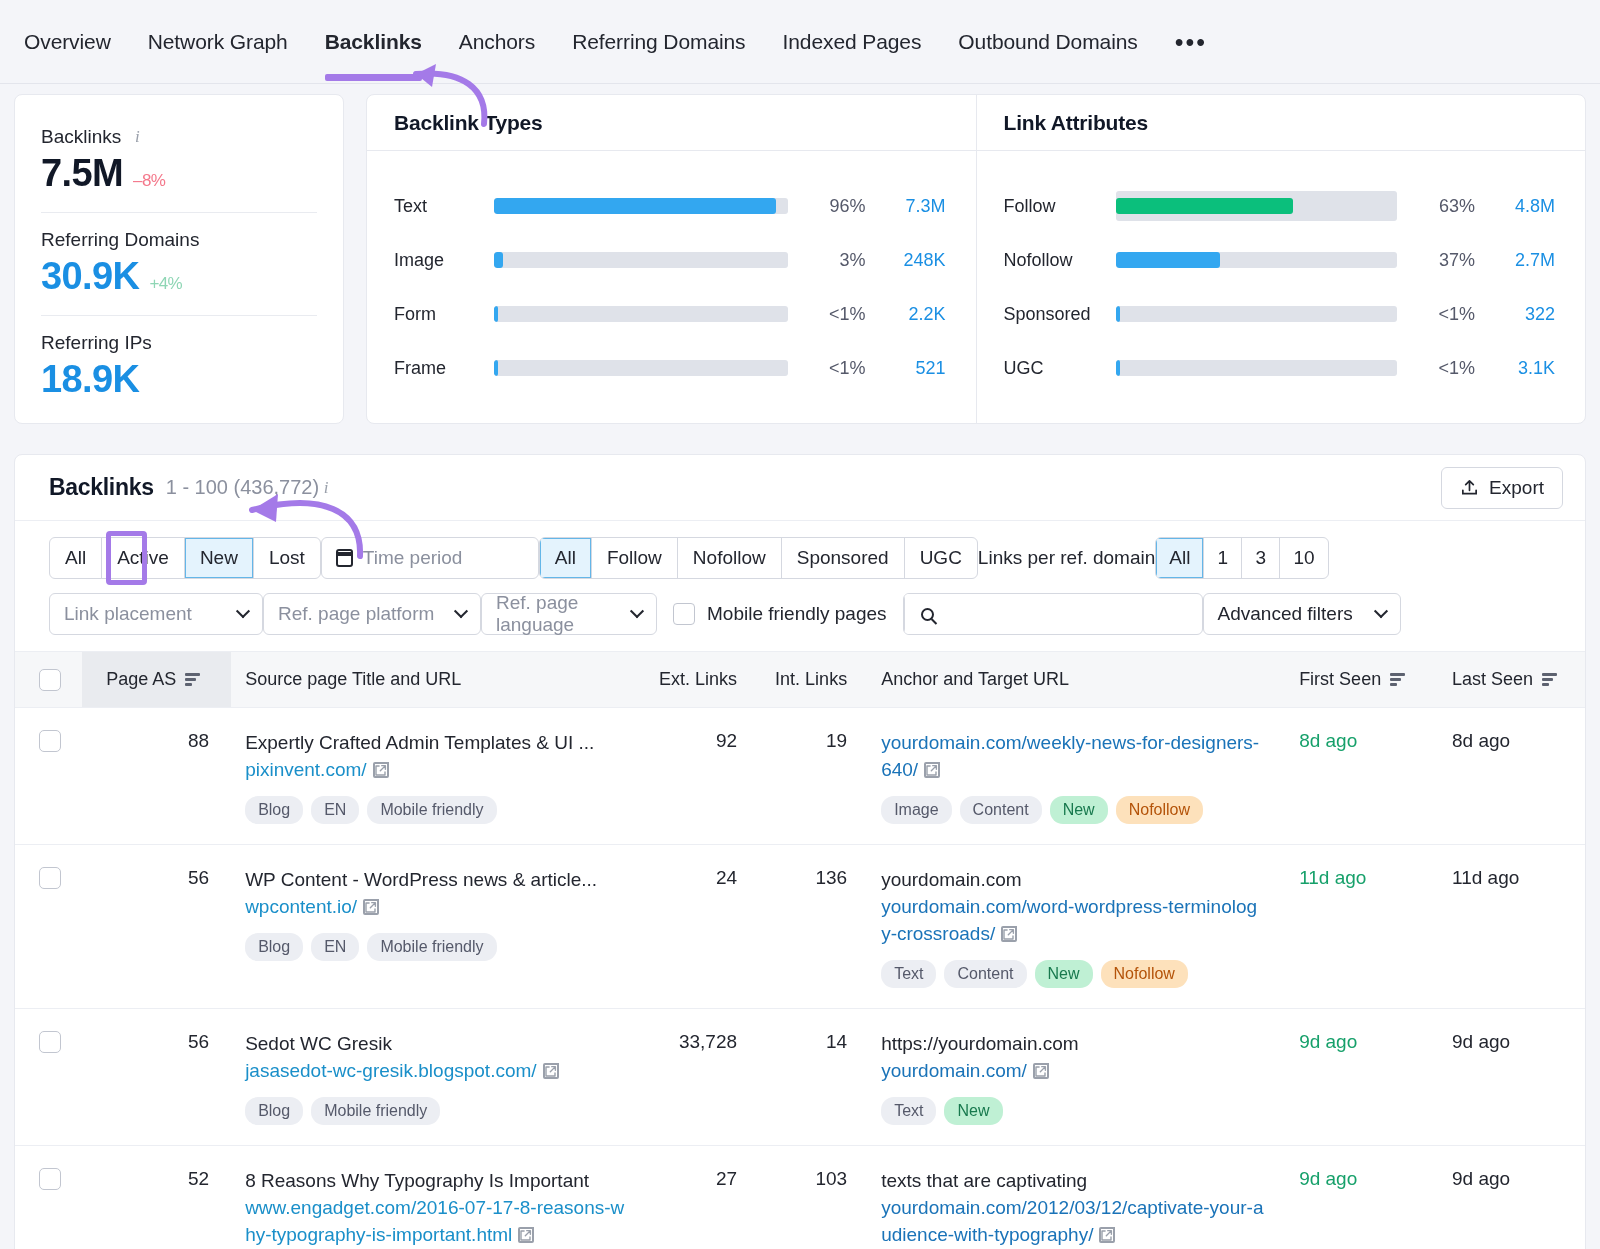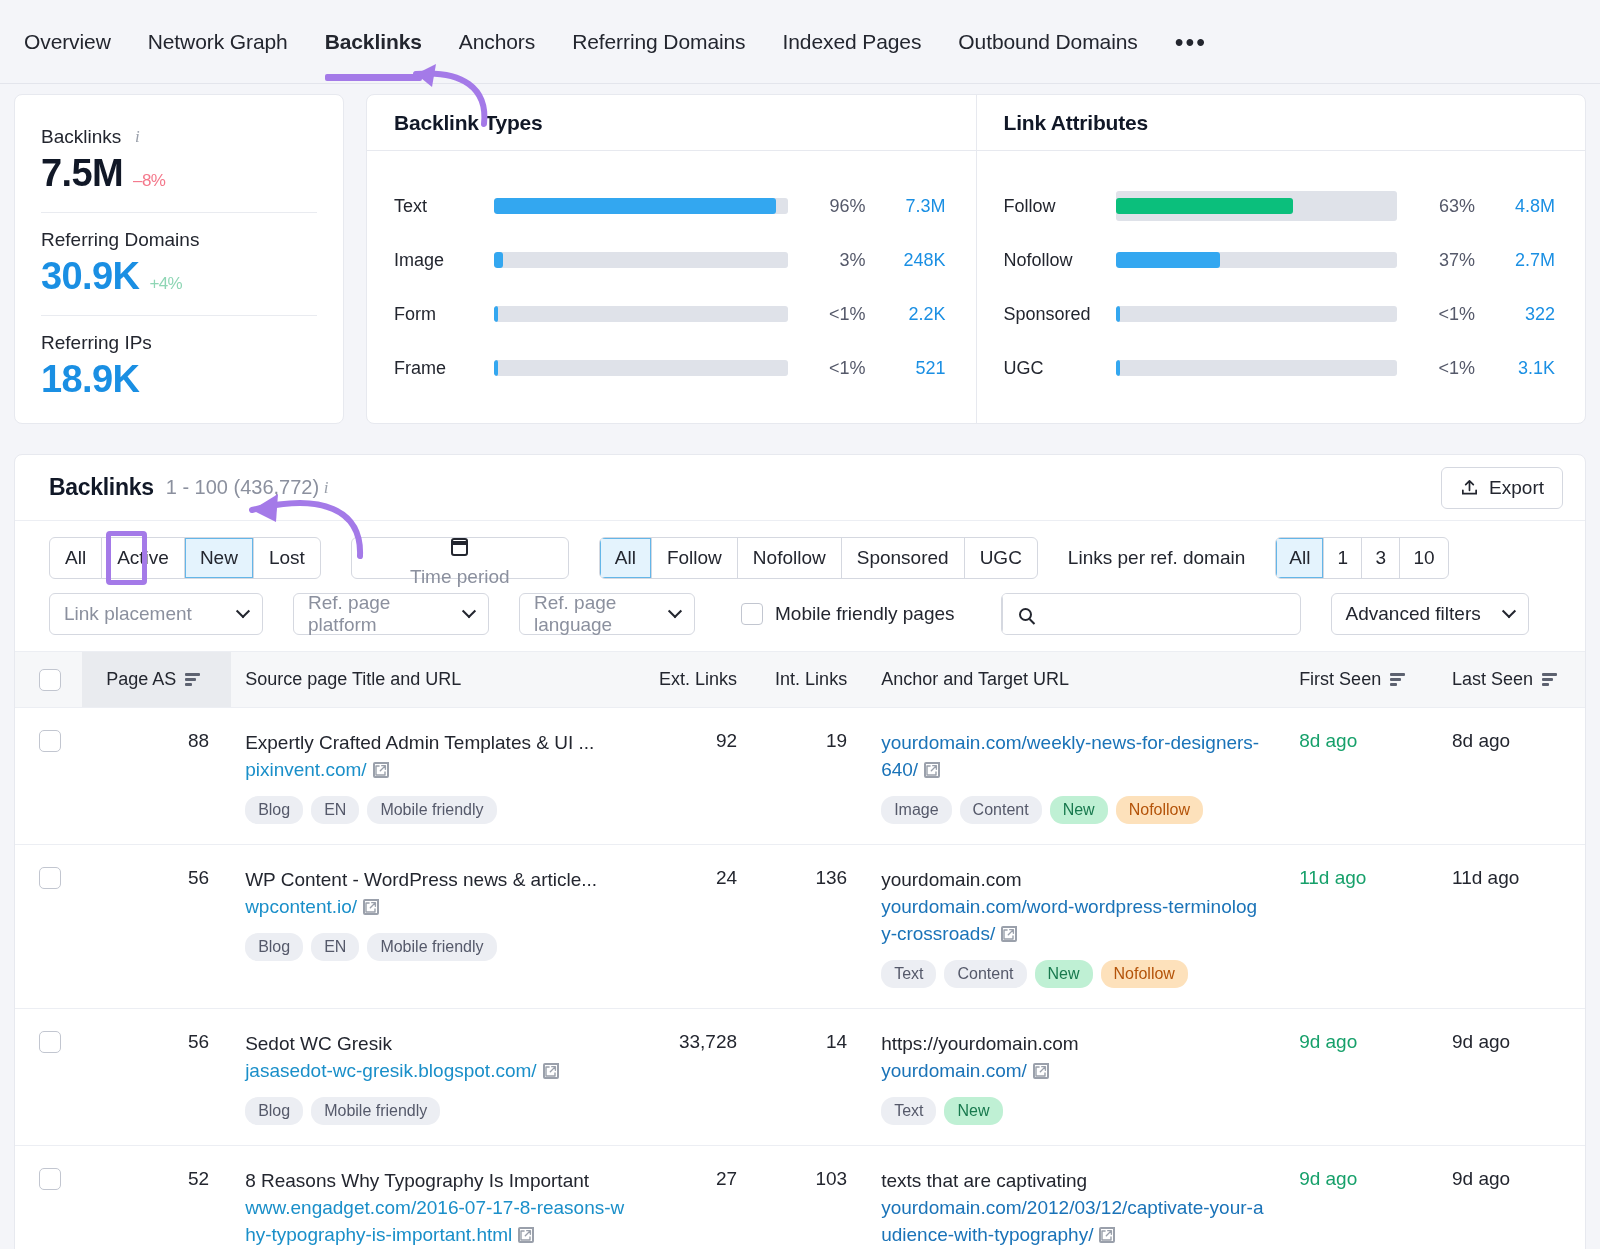--- a/index.html
+++ b/index.html
@@ -116,21 +116,21 @@
   .spacer { flex: 1; }
   .export-btn {
     display: flex; align-items: center; gap: 10px;
     border: 1px solid #d5d8e0; border-radius: 6px;
     height: 42px; padding: 0 18px; font-size: 19px; color: #23262f;
     background: #fff; cursor: pointer;
   }
 
   
   .filters { padding: 16px 22px 16px 34px; }
-  .filter-row { display: flex; align-items: center; gap: 30px; }
+  .filter-row { display: flex; align-items: center; gap: 0; }
   .filter-row + .filter-row { margin-top: 14px; }
 
   .seg {
     display: flex; border: 1px solid #d5d8e0; border-radius: 6px;
     overflow: hidden; height: 42px; background: #fff;
   }
   .seg > div {
     display: flex; align-items: center; padding: 0 15px;
     font-size: 19px; color: #23262f; cursor: pointer; white-space: nowrap;
   }
@@ -155,21 +155,21 @@
     position: relative; flex: none;
   }
   .cal::before {
     content: ""; position: absolute; left: -2px; right: -2px; top: 1px;
     height: 4px; background: #23262f;
   }
   .chev { width: 10px; height: 10px; border-right: 2.5px solid #23262f; border-bottom: 2.5px solid #23262f; transform: rotate(45deg) translate(-2px,-2px); flex: none; }
   .lbl-plain { font-size: 19px; color: #23262f; white-space: nowrap; }
 
   .sel { width: 214px; justify-content: space-between; }
-  .sel.w2 { width: 196px; justify-content: space-between; }
+  .sel.w2 { width: 218px; justify-content: space-between; }
   .sel.w3 { width: 176px; }
 
   .chk {
     width: 22px; height: 22px; border: 1.5px solid #c2c6d0;
     border-radius: 4px; background: #fff; cursor: pointer; flex: none;
   }
   .chk-wrap { display: flex; align-items: flex-end; gap: 12px; cursor: pointer; }
 
   .searchbox {
     display: flex; align-items: center; height: 42px; width: 300px;
@@ -416,21 +416,21 @@
       <div class="seg-wrap">
         <div class="seg" id="statusSeg">
             <div>All</div>
             <div>Active</div>
             <div class="on">New</div>
             <div>Lost</div>
           </div>
         <div class="hl-box" id="statusHl" style="display: block; inset: -6px auto -6px 57px; width: 41px;"></div>
       </div>
 
-      <div class="pill" style="width:218px;flex-direction:column;">
+      <div class="pill" style="width:218px;">
         <span class="cal"></span>
         <span>Time period</span>
       </div>
 
       <div class="seg" id="attrSeg">
           <div class="on">All</div>
           <div>Follow</div>
           <div>Nofollow</div>
           <div>Sponsored</div>
           <div>UGC</div>

